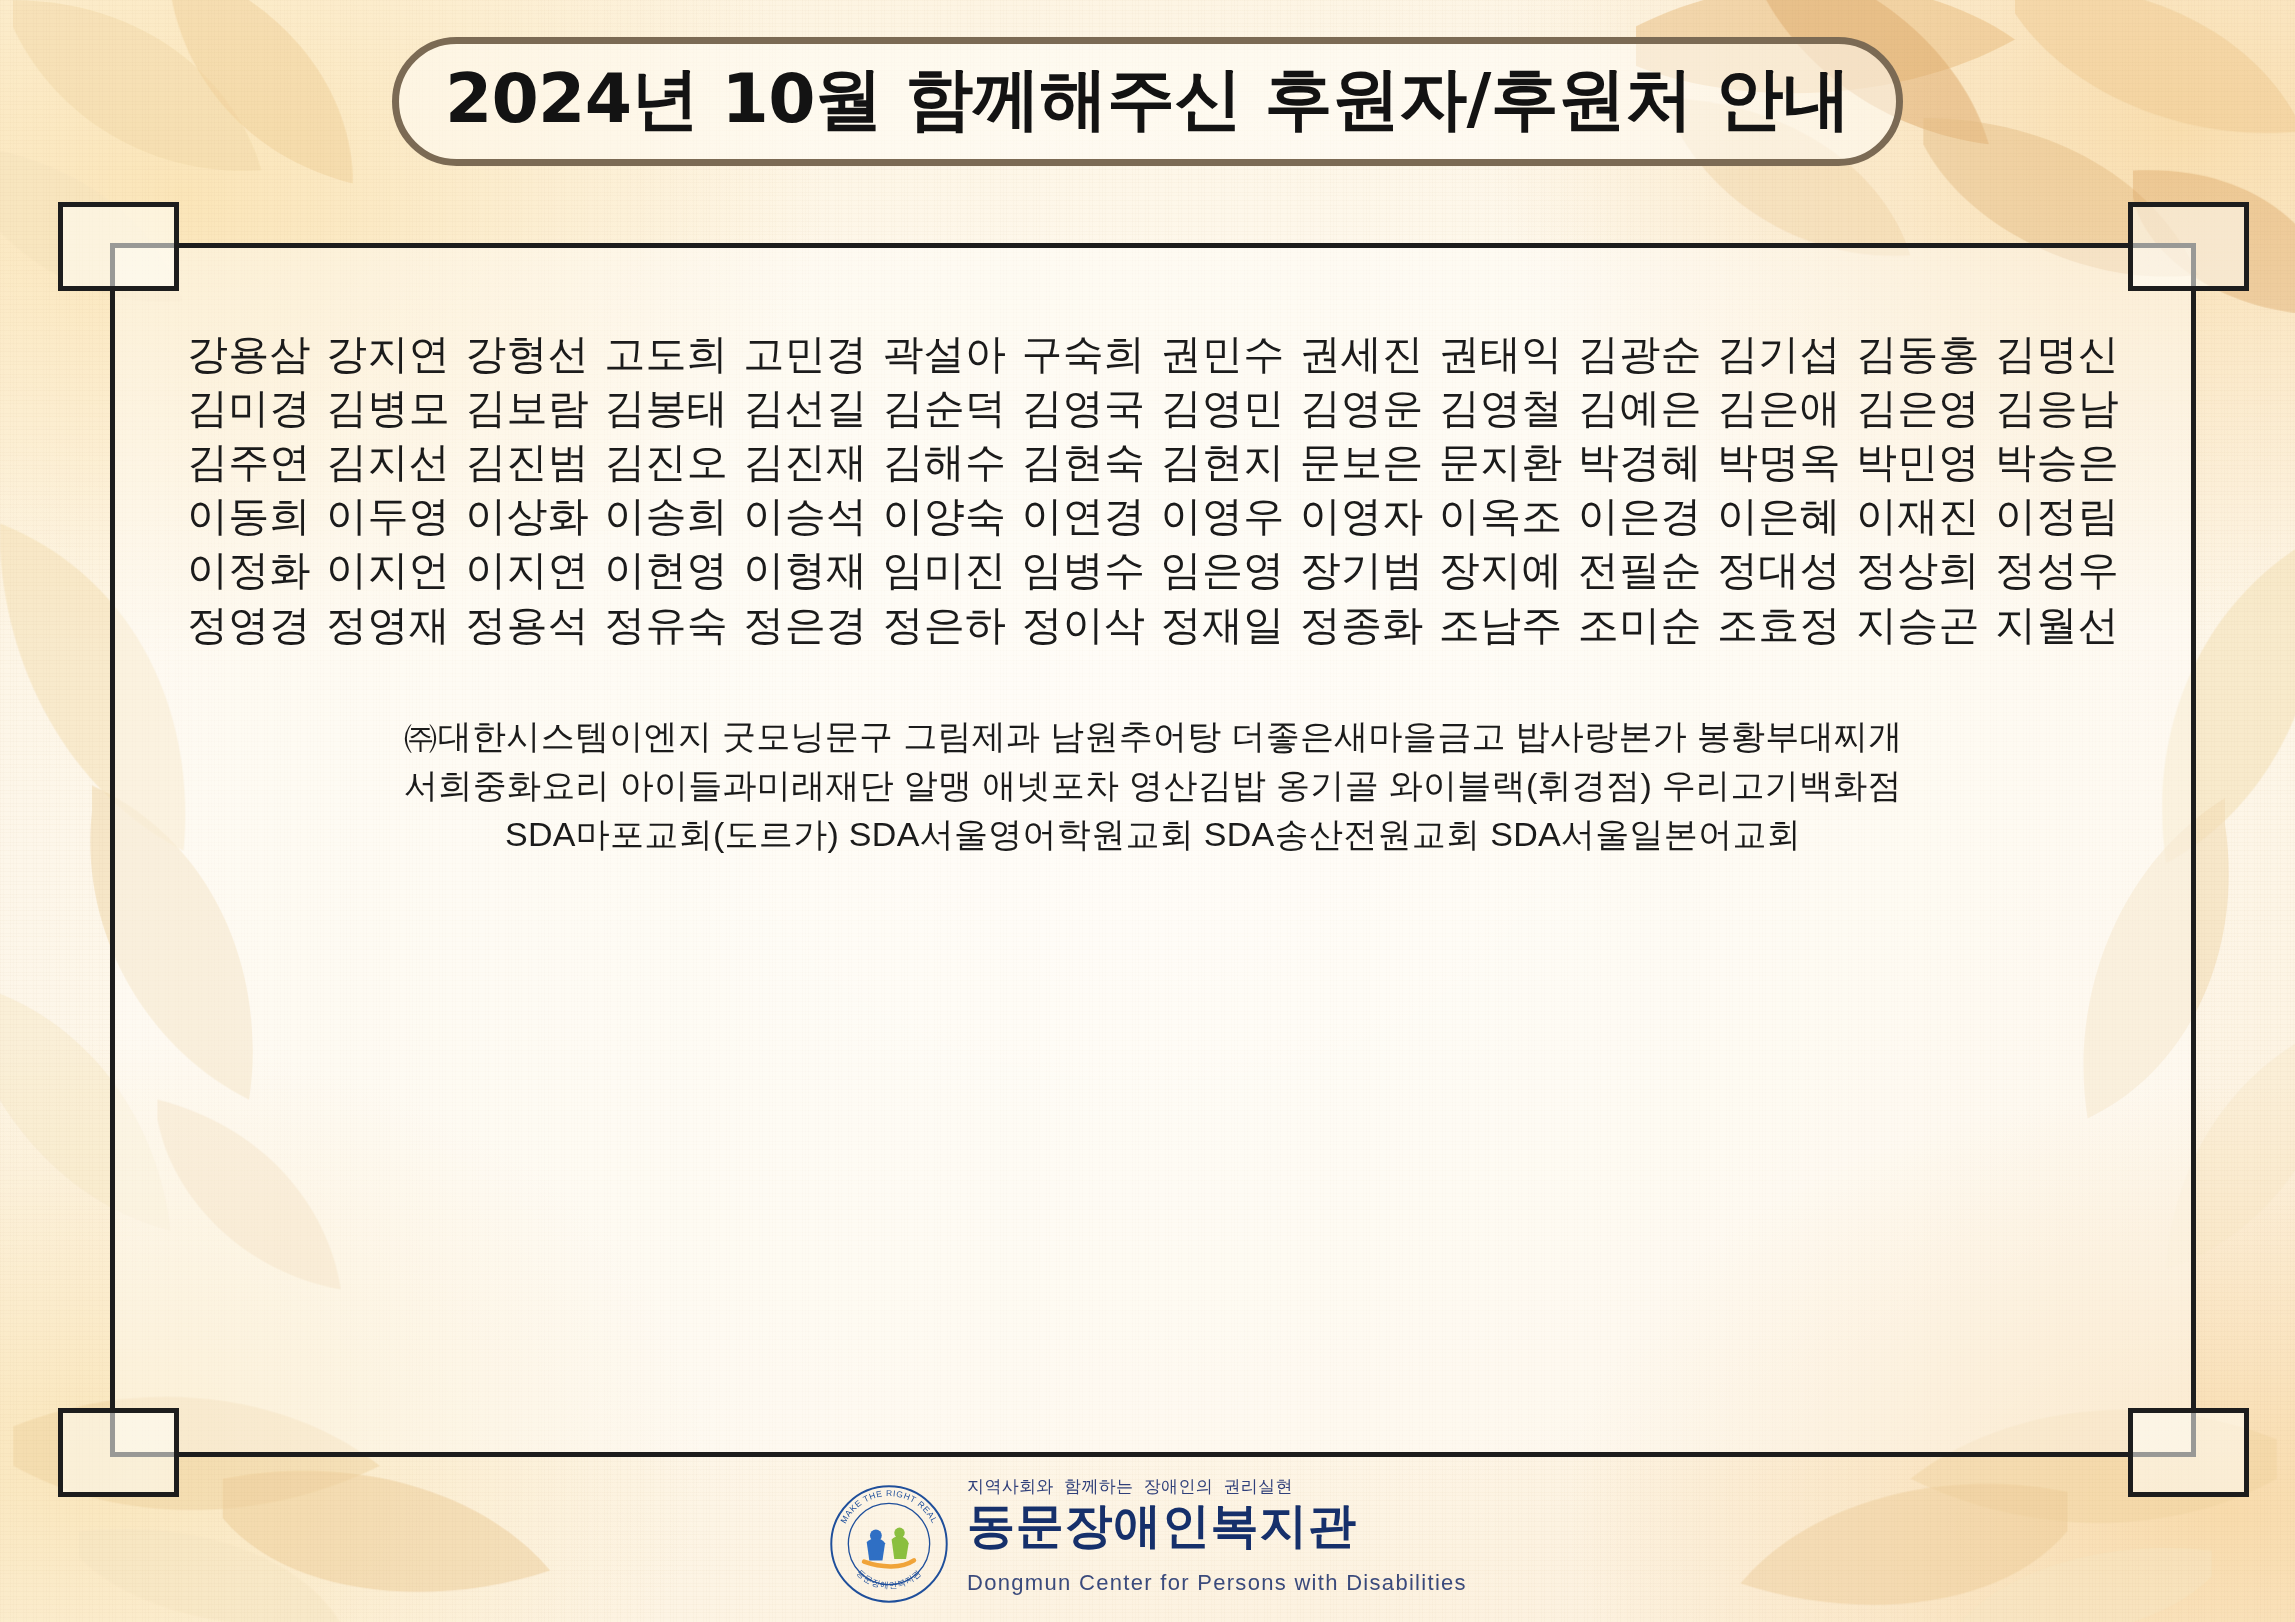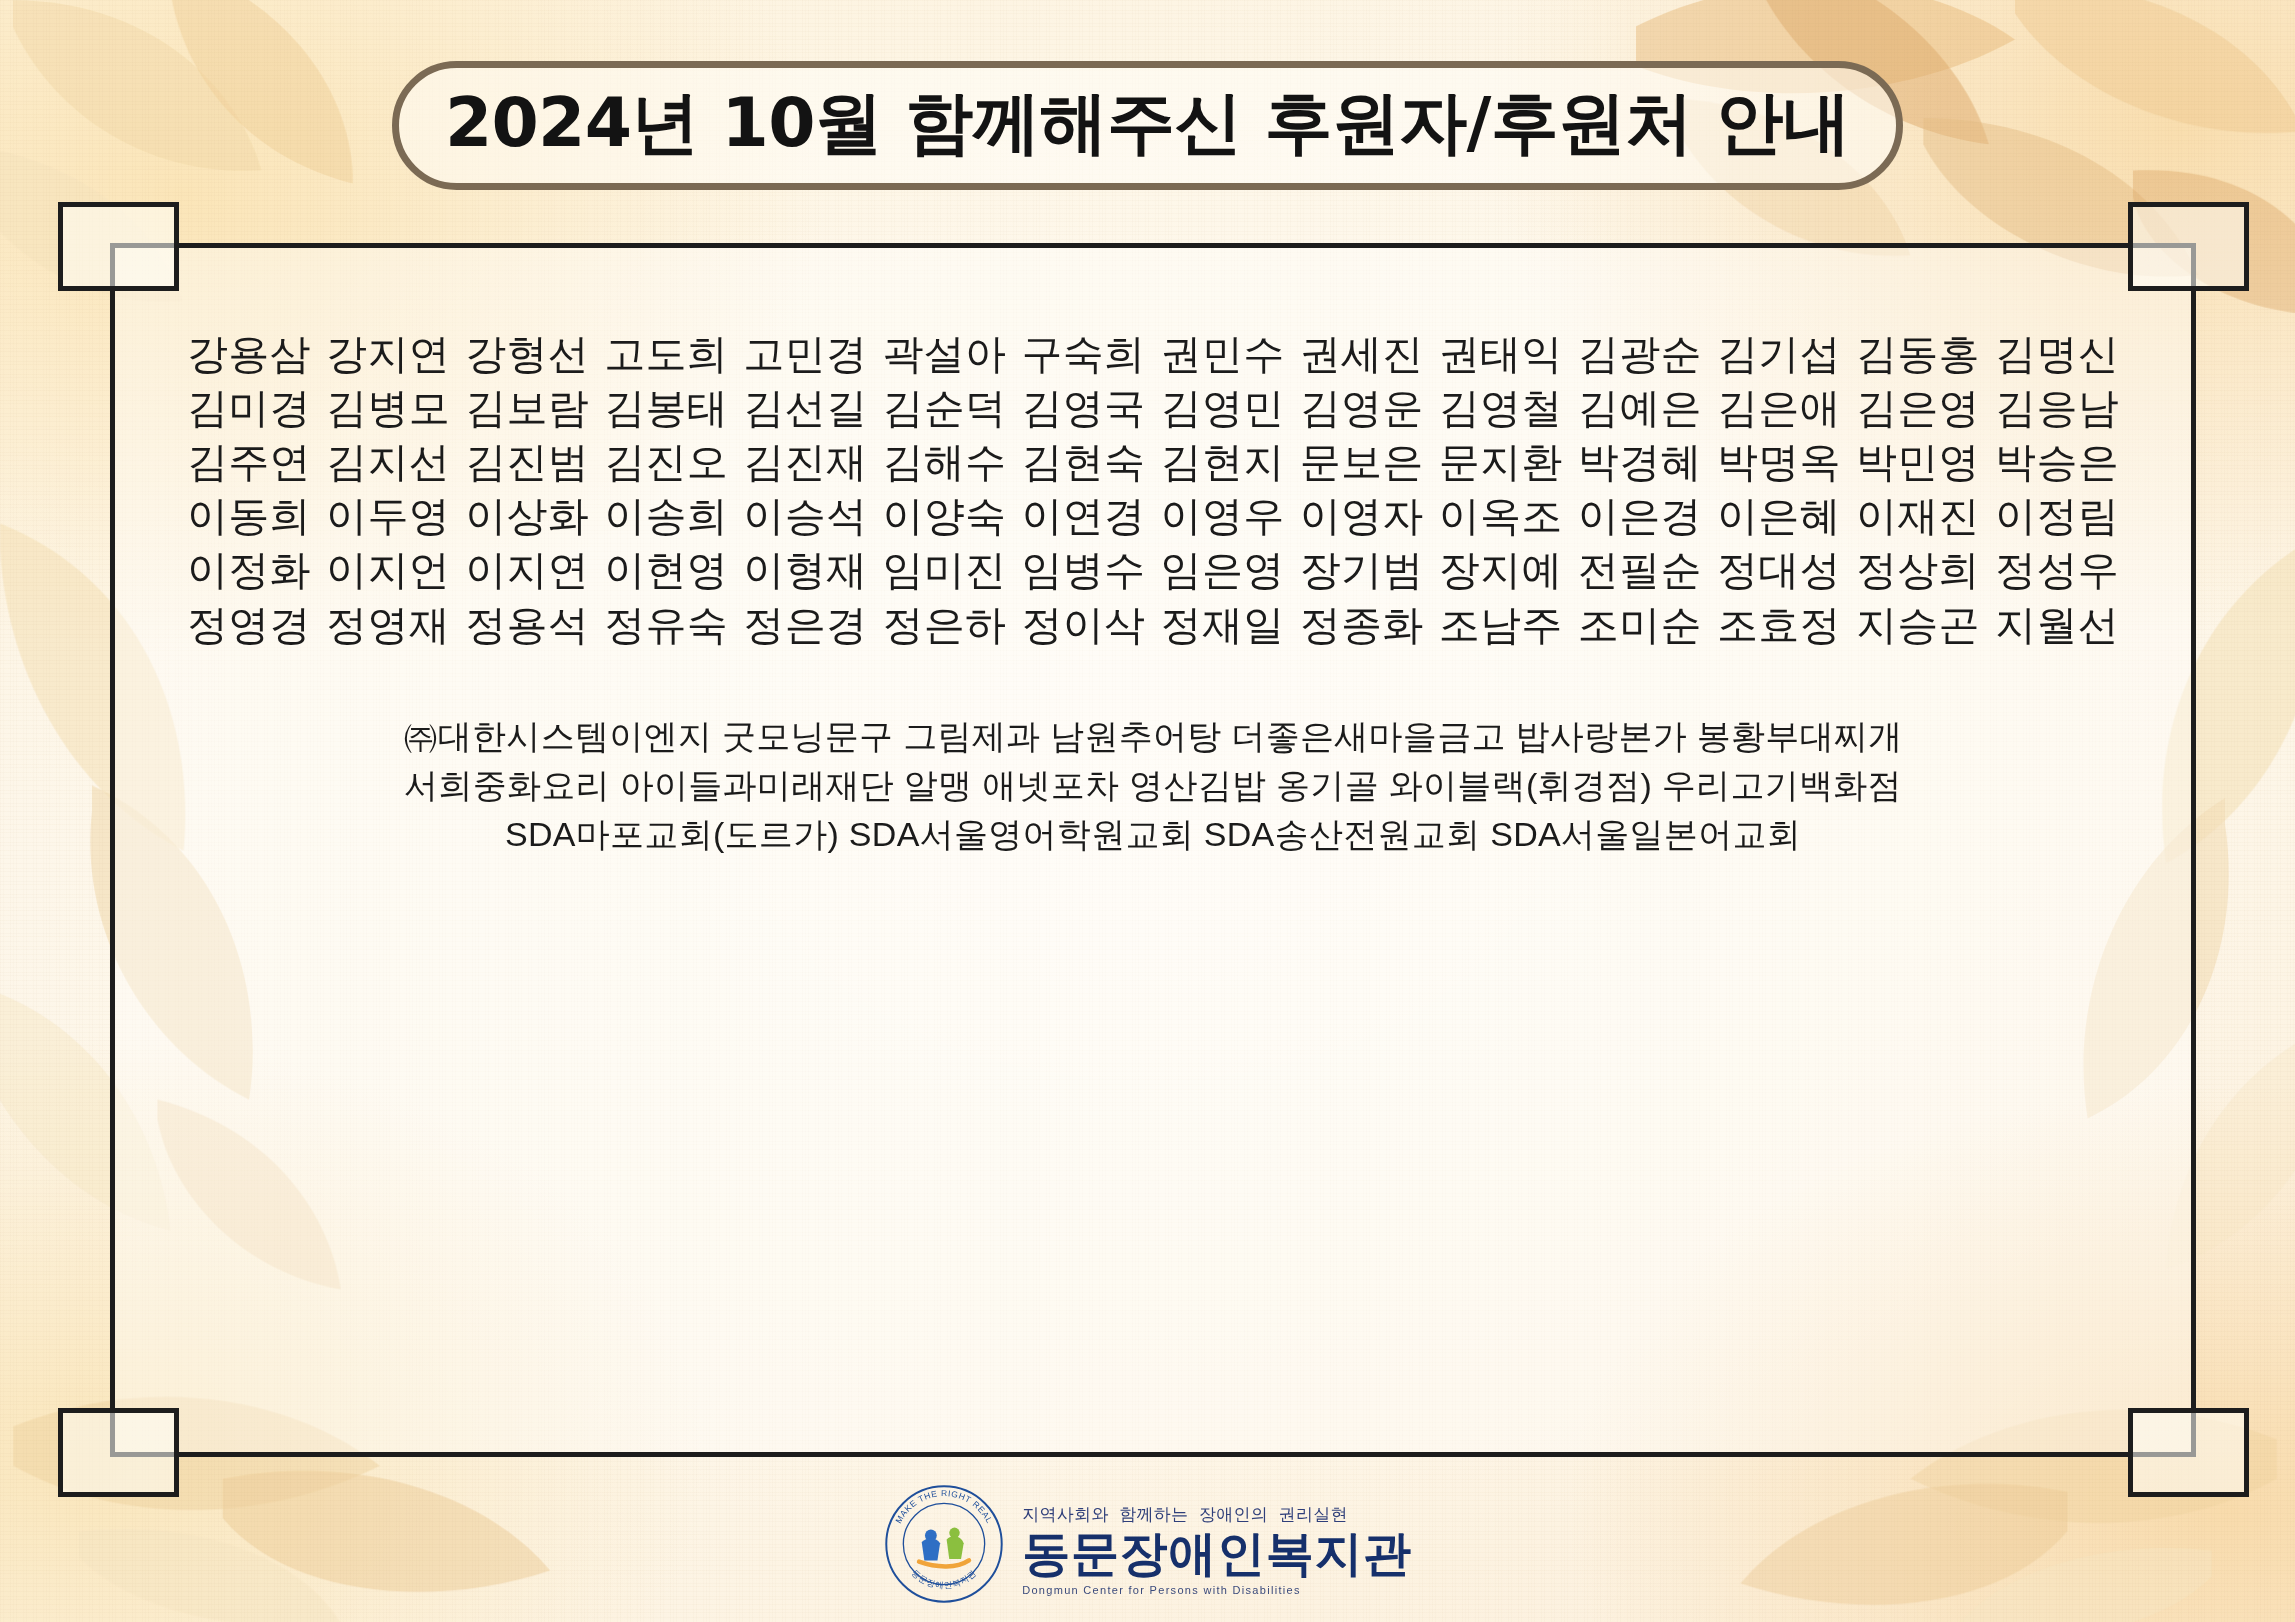--- a/index.html
+++ b/index.html
@@ -56,21 +56,20 @@
     z-index: 5;
   }
   #title-pill {
     box-sizing: border-box;
     min-width: 1466px;
     padding: 17px 46px 22px 46px;
     border: 7.2px solid #7b6a54;
     border-radius: 72px;
     background: rgba(255,253,247,0.55);
     text-align: center;
-    margin-top: 24px;
   }
   #title-text {
     font-family: "DejaVu Sans", sans-serif;
     font-weight: 700;
     font-size: 68px;
     line-height: 1.12;
     letter-spacing: -0.7px;
     color: #131313;
     white-space: nowrap;
   }
@@ -162,24 +161,24 @@
   #logo-name {
     font-family: "DejaVu Sans", sans-serif;
     font-weight: 700;
     font-size: 48px;
     letter-spacing: 0.7px;
     color: #16306b;
     line-height: 1.05;
   }
   #logo-name-en {
     font-family: "Liberation Sans", sans-serif;
-    font-size: 11px;
+    font-size: 22px;
     color: #3a4a7c;
     letter-spacing: 1.3px;
-    margin-top: 5px;
+    margin-top: 19px;
   }
   .ring-text {
     font-family: "Liberation Sans", sans-serif;
     font-size: 13px;
     fill: #1f4f9b;
     letter-spacing: 1px;
   }
 </style>
 </head>
 <body>

